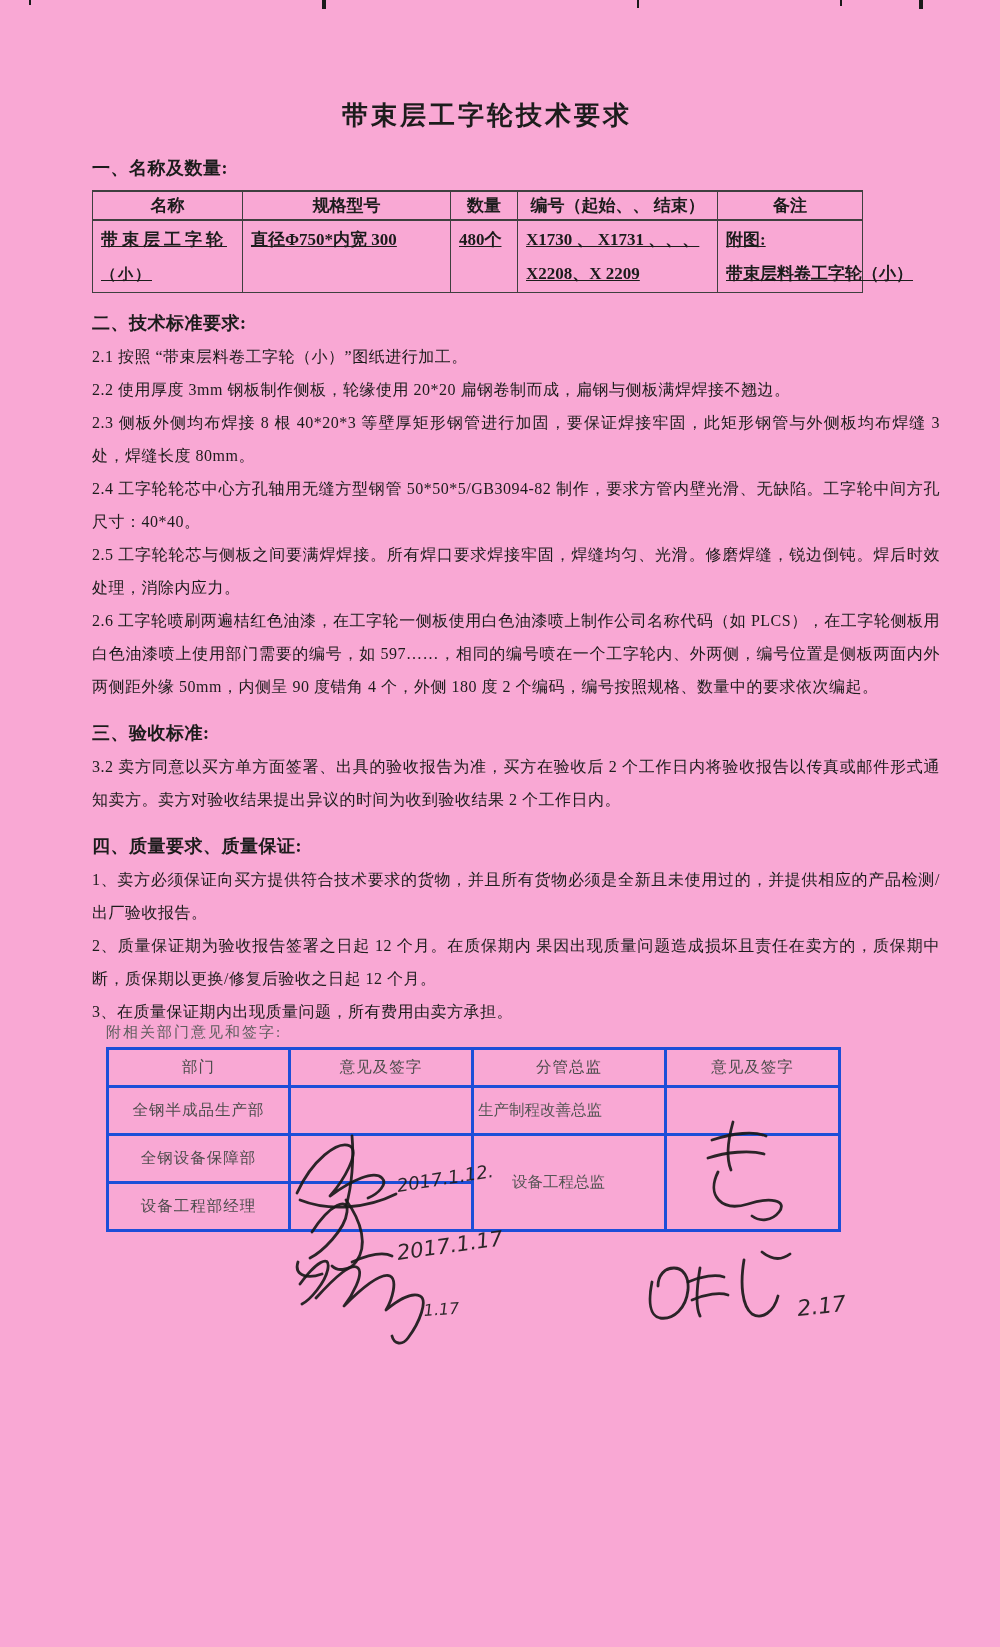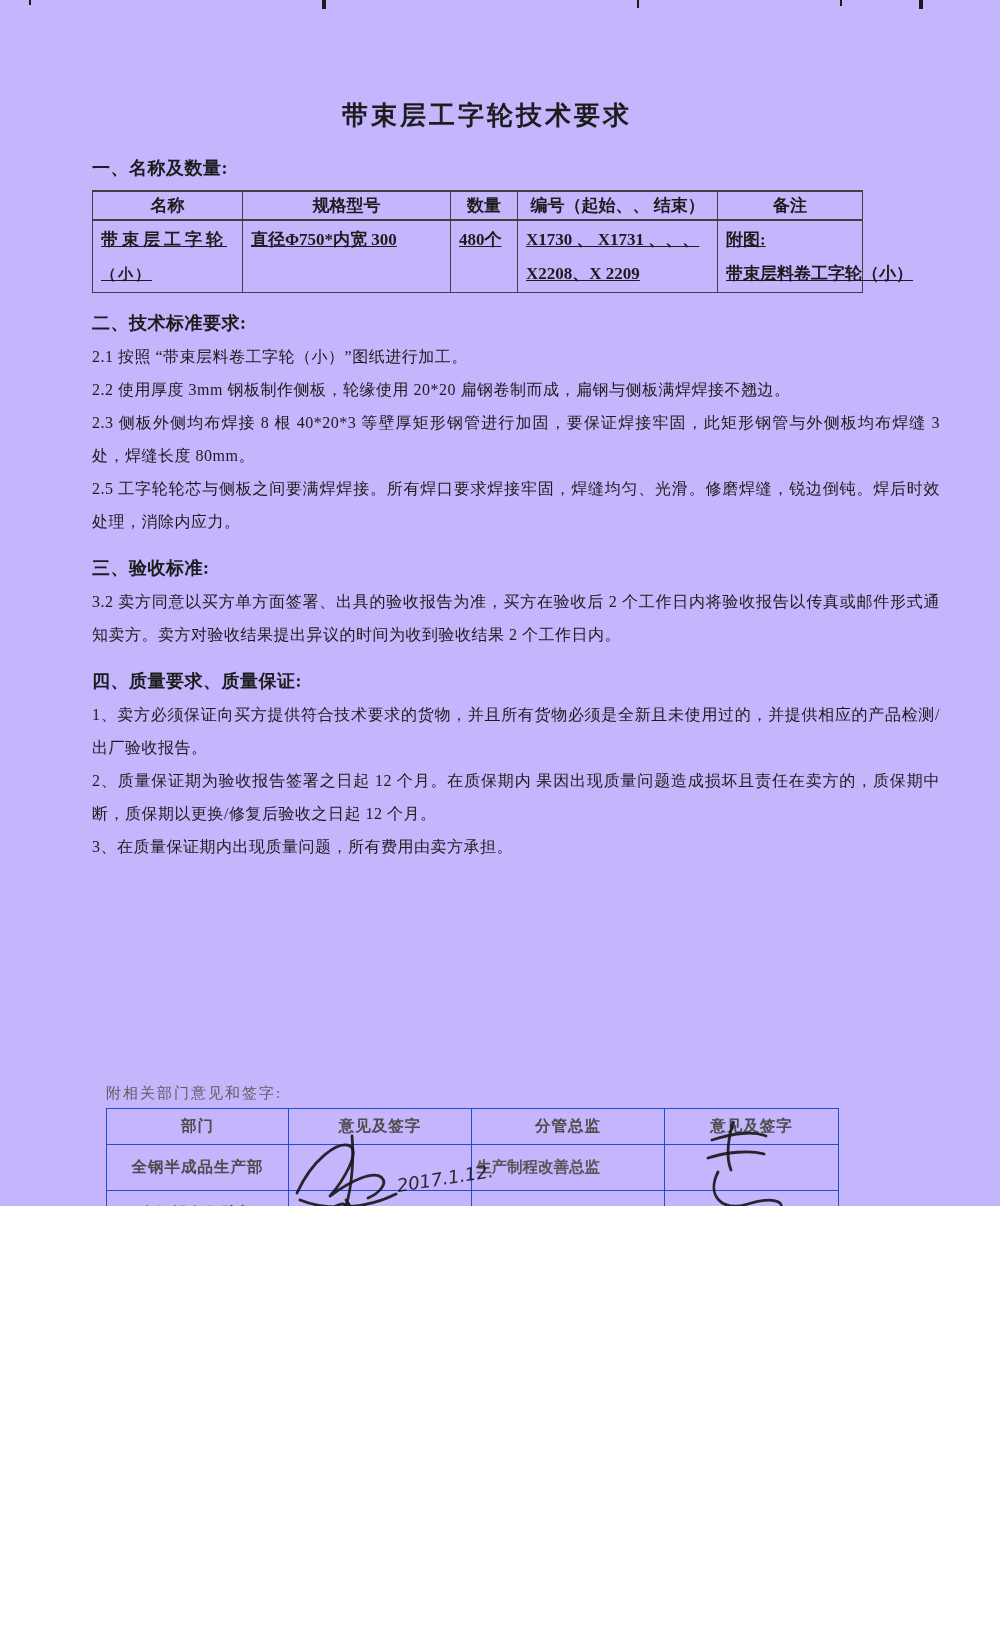--- a/index.html
+++ b/index.html
@@ -1,18 +1,18 @@
 <!DOCTYPE html>
 <html><head>
 <meta charset="utf-8">
 <style>
   html,body{margin:0;padding:0;background:#ffffff;}
   .page{
-    position:relative;width:1000px;height:1206px;margin:0 auto;
-    background:#c4b5fd;overflow:hidden;
+    position:relative;width:1000px;height:1647px;margin:0 auto;
+    background:#f9a8d4;overflow:hidden;
     font-family:"Liberation Serif","DejaVu Serif",serif;
     color:#1c1c1c;
   }
   
   .tick{position:absolute;top:0;background:#1a1a1a;}
   .content{position:absolute;left:92px;top:0;width:848px;}
   .doc-title{
     margin:100px 0 0 -58px;text-align:center;
     font-size:26px;font-weight:600;letter-spacing:3px;line-height:32px;
   }
@@ -22,25 +22,25 @@
   
   table.spec{border-collapse:collapse;width:770px;margin-top:5px;table-layout:fixed;padding-left:28px;}
   table.spec th,table.spec td{border:1.5px solid #3f3f3f;font-size:17px;}
   table.spec th{height:27px;text-align:center;font-weight:600;border-bottom-width:2px;border-top-width:2px;padding:0;}
   table.spec td{vertical-align:top;padding:5px 8px 4px 8px;height:62px;font-weight:600;text-decoration:underline;}
   .cell-line{line-height:28px;white-space:nowrap;}
   .cell-line.second{margin-top:6px;}
   .name-l1{letter-spacing:4px;}
   .name-l2{font-size:15px;letter-spacing:2px;}
   
-  .signoff{position:absolute;left:0;top:1082px;width:740px;padding-left:14px;}
+  .signoff{position:absolute;left:0;top:1021px;width:740px;padding-left:14px;}
   .signoff-label{margin:0;font-size:15px;color:#5d5d5d;letter-spacing:2px;line-height:22px;
     filter:blur(.2px);}
   table.sig{border-collapse:collapse;table-layout:fixed;width:732px;margin-top:4px;color:#4c4c4c;}
-  table.sig th,table.sig td{border:1px solid #1d4ed8;font-size:15.5px;font-weight:700;}
+  table.sig th,table.sig td{border:3px solid #1d4ed8;font-size:15.5px;font-weight:400;}
   table.sig th{height:33px;text-align:center;letter-spacing:1px;}
   table.sig td{height:45px;padding:0 4px;}
   td.dept{text-align:center;letter-spacing:1px;}
   td.director{font-size:15px;color:#565656;}
   td.director.merged{padding-left:38px;}
   td.sig-area{background:transparent;}
   
   .ink{position:absolute;left:0;top:0;width:1000px;height:1647px;pointer-events:none;}
   .ink path{fill:none;stroke:#191919;stroke-width:2.8;stroke-linecap:round;stroke-linejoin:round;opacity:.92;}
   .ink text{fill:#1b1b1b;font-family:"DejaVu Sans",sans-serif;font-style:italic;opacity:.92;}
@@ -100,21 +100,23 @@
             <div class="cell-line second">带束层料卷工字轮（小）</div>
           </td>
         </tr>
       </tbody>
     </table>
 
     <p class="sec-heading">二、技术标准要求:</p>
     <p class="para">2.1 按照 “带束层料卷工字轮（小）”图纸进行加工。</p>
     <p class="para">2.2 使用厚度 3mm 钢板制作侧板，轮缘使用 20*20 扁钢卷制而成，扁钢与侧板满焊焊接不翘边。</p>
     <p class="para">2.3 侧板外侧均布焊接 8 根 40*20*3 等壁厚矩形钢管进行加固，要保证焊接牢固，此矩形钢管与外侧板均布焊缝 3 处，焊缝长度 80mm。</p>
+    <p class="para">2.4 工字轮轮芯中心方孔轴用无缝方型钢管 50*50*5/GB3094-82 制作，要求方管内壁光滑、无缺陷。工字轮中间方孔尺寸：40*40。</p>
     <p class="para">2.5 工字轮轮芯与侧板之间要满焊焊接。所有焊口要求焊接牢固，焊缝均匀、光滑。修磨焊缝，锐边倒钝。焊后时效处理，消除内应力。</p>
+    <p class="para">2.6 工字轮喷刷两遍桔红色油漆，在工字轮一侧板使用白色油漆喷上制作公司名称代码（如 PLCS），在工字轮侧板用白色油漆喷上使用部门需要的编号，如 597……，相同的编号喷在一个工字轮内、外两侧，编号位置是侧板两面内外两侧距外缘 50mm，内侧呈 90 度错角 4 个，外侧 180 度 2 个编码，编号按照规格、数量中的要求依次编起。</p>
 
     <p class="sec-heading">三、验收标准:</p>
     <p class="para">3.2 卖方同意以买方单方面签署、出具的验收报告为准，买方在验收后 2 个工作日内将验收报告以传真或邮件形式通知卖方。卖方对验收结果提出异议的时间为收到验收结果 2 个工作日内。</p>
 
     <p class="sec-heading">四、质量要求、质量保证:</p>
     <p class="para">1、卖方必须保证向买方提供符合技术要求的货物，并且所有货物必须是全新且未使用过的，并提供相应的产品检测/出厂验收报告。</p>
     <p class="para">2、质量保证期为验收报告签署之日起 12 个月。在质保期内 果因出现质量问题造成损坏且责任在卖方的，质保期中断，质保期以更换/修复后验收之日起 12 个月。</p>
     <p class="para">3、在质量保证期内出现质量问题，所有费用由卖方承担。</p>
 
     <div class="signoff">

